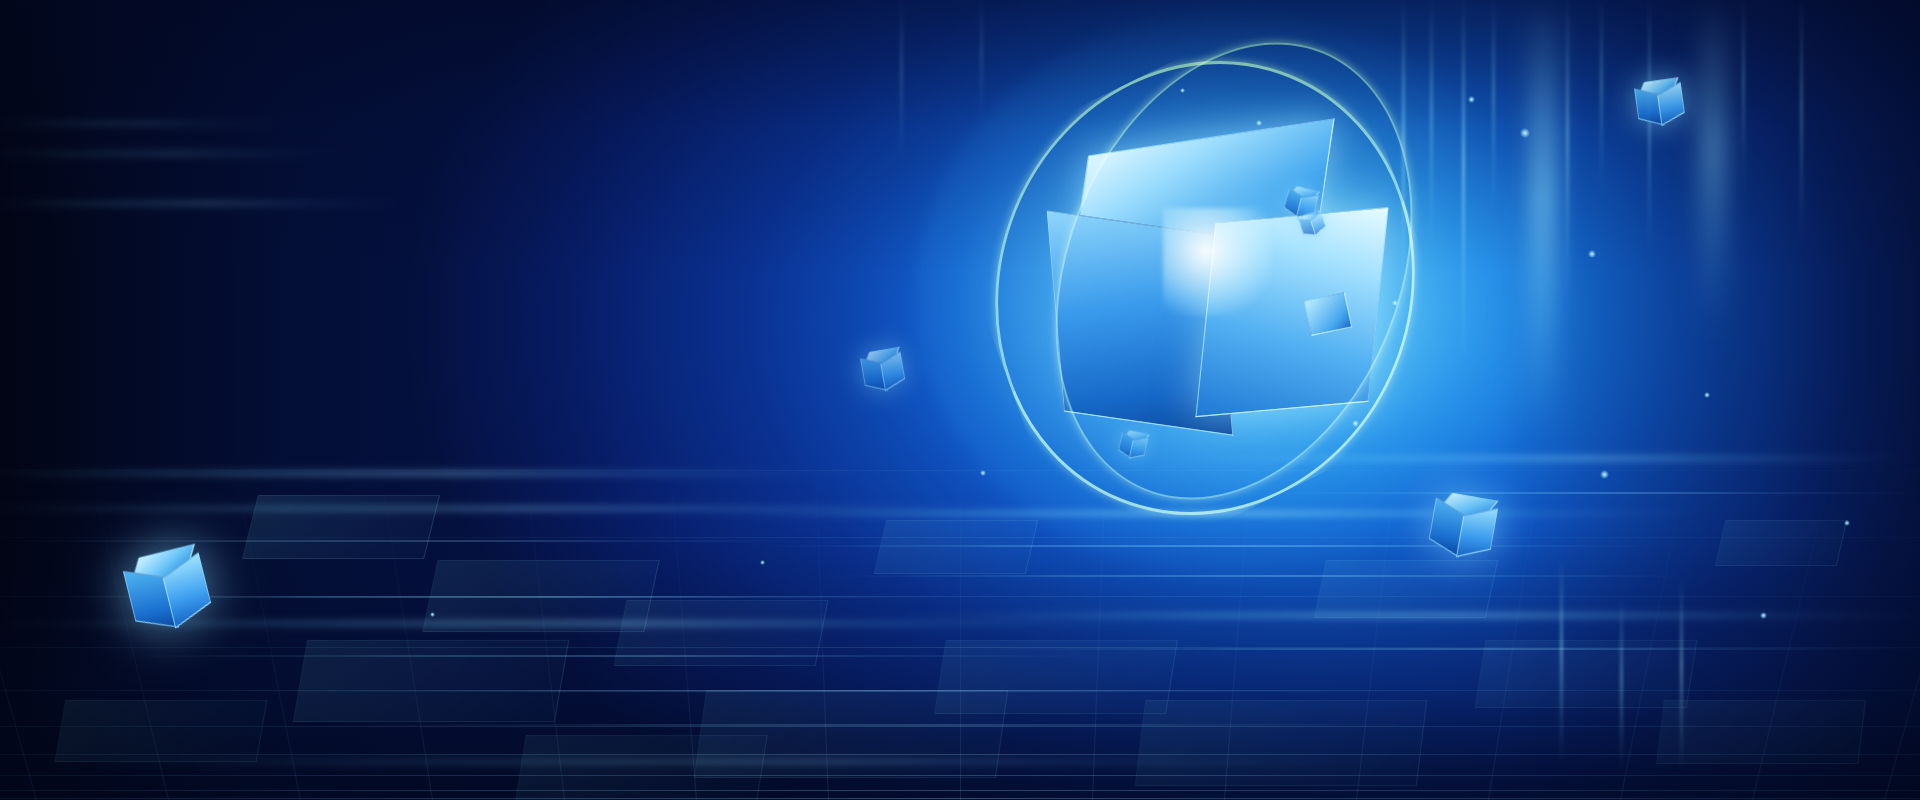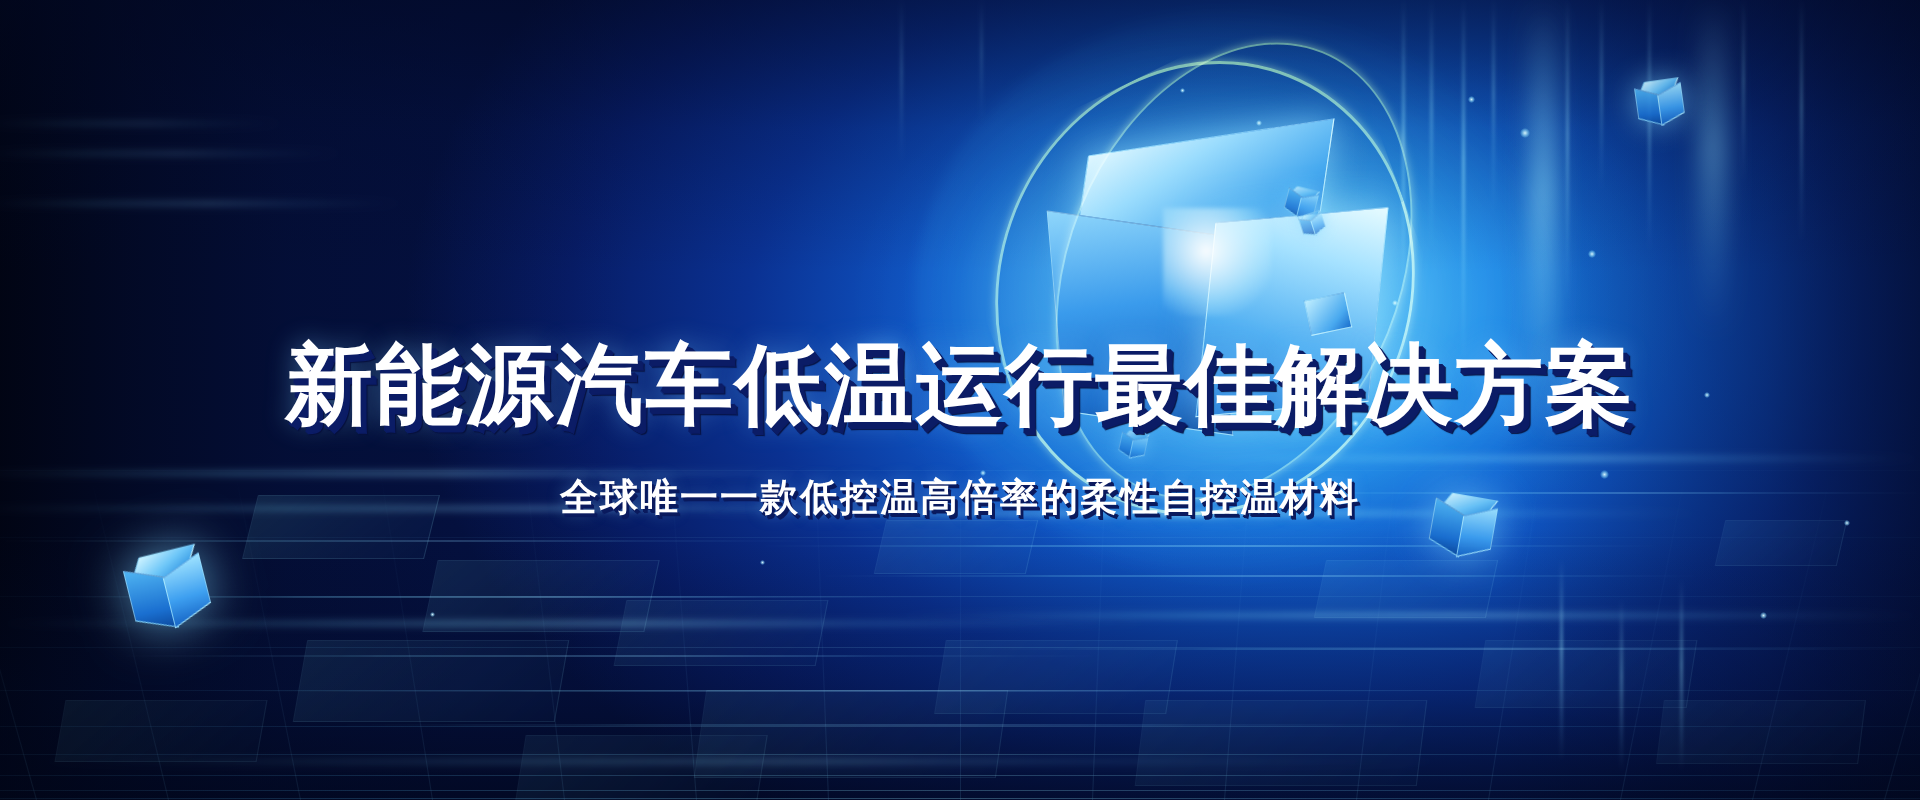--- a/index.html
+++ b/index.html
@@ -262,20 +262,14 @@
       <div class="spark" style="left: 1704px; top: 392px; width: 6px; height: 6px;"></div>
       <div class="spark" style="left: 980px; top: 470px; width: 6px; height: 6px;"></div>
       <div class="spark" style="left: 760px; top: 560px; width: 5px; height: 5px;"></div>
       <div class="spark" style="left: 430px; top: 612px; width: 5px; height: 5px;"></div>
       <div class="spark" style="left: 1256px; top: 120px; width: 6px; height: 6px;"></div>
       <div class="spark" style="left: 1180px; top: 88px; width: 5px; height: 5px;"></div>
       <div class="spark" style="left: 1760px; top: 612px; width: 7px; height: 7px;"></div>
       <div class="spark" style="left: 1844px; top: 520px; width: 6px; height: 6px;"></div>
     </div>
 
-  <div id="title-wrap">
-    <h1 id="main-title">新能源汽车低温运行最佳解决方案</h1>
-  </div>
-  <div id="sub-wrap">
-    <h2 id="sub-title">全球唯一一款低控温高倍率的柔性自控温材料</h2>
-  </div>
 
 </div>
 
 </body></html>

